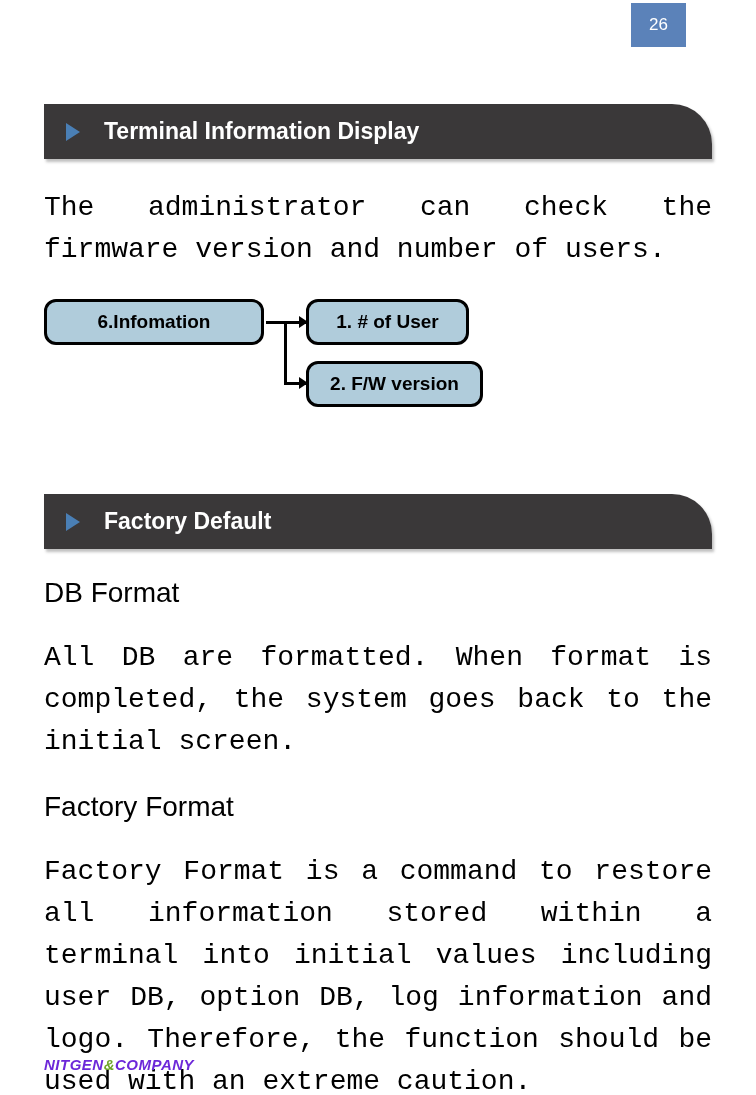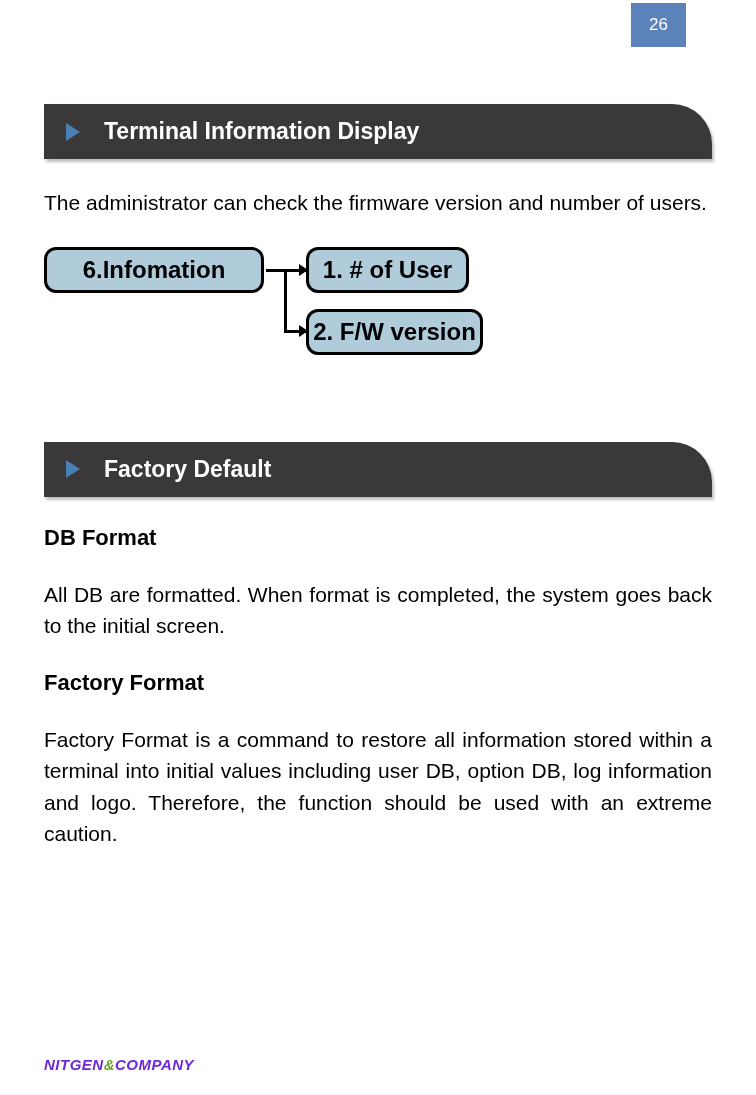--- a/index.html
+++ b/index.html
@@ -52,42 +52,43 @@
     .section-header .title {
       color: #ffffff;
       font-size: 23px;
       font-weight: bold;
     }
     .section-header.second {
       margin-top: 55px;
     }
     .body-text {
       color: #000000;
-      font-size: 21px;
+      font-size: 28px;
       line-height: 1.5;
       text-align: justify;
       margin-bottom: 28px;
+      font-family: Liberation Mono, monospace;
     }
     .diagram-wrap {
       position: relative;
       height: 140px;
       margin-top: 4px;
       margin-bottom: 20px;
     }
     .flow-box {
       position: absolute;
       background: #b0ccdb;
       border: 3px solid #000000;
       border-radius: 12px;
       height: 46px;
       display: flex;
       align-items: center;
       justify-content: center;
       font-weight: 900;
-      font-size: 24px;
+      font-size: 19px;
       color: #000;
     }
     .box-parent {
       left: 0;
       top: 0;
       width: 220px;
     }
     .box-child-1 {
       left: 262px;
       top: 0;
@@ -132,22 +133,22 @@
     }
     .arr1 {
       left: 255px;
       top: 17px;
     }
     .arr2 {
       left: 255px;
       top: 78px;
     }
     .subhead {
-      font-size: 22px;
-      font-weight: bold;
+      font-size: 28px;
+      font-weight: normal;
       color: #000;
       margin-top: 12px;
       margin-bottom: 28px;
     }
     .footer-brand {
       position: absolute;
       left: 44px;
       bottom: 22px;
       font-size: 15px;
       font-weight: bold;

